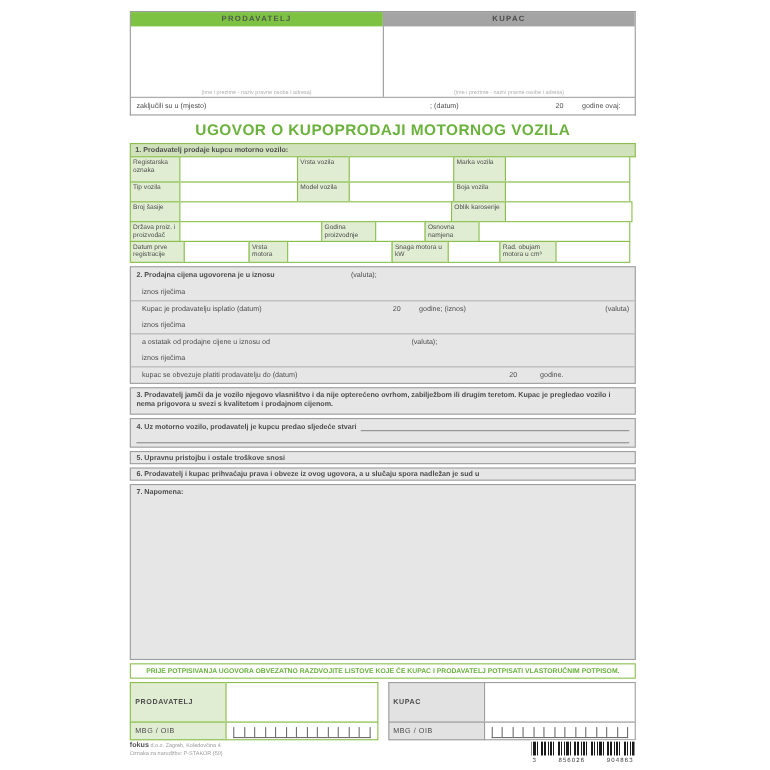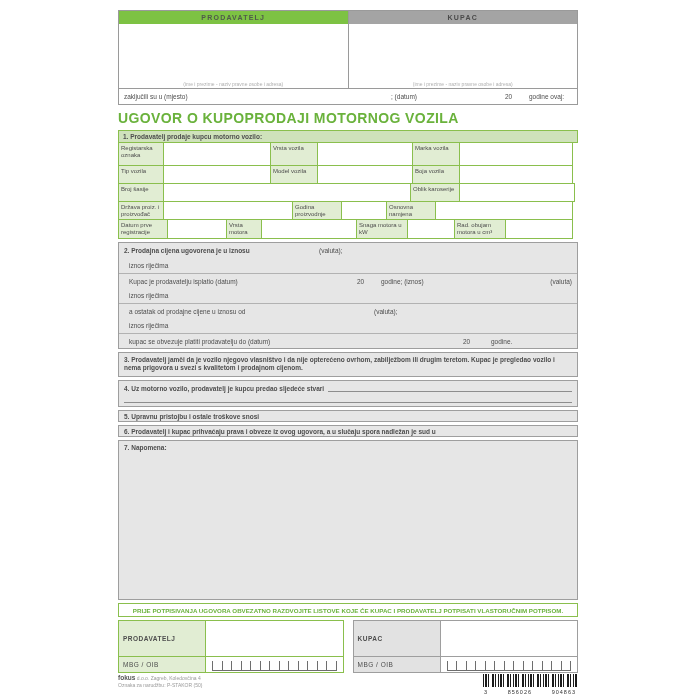--- a/index.html
+++ b/index.html
@@ -15,21 +15,21 @@
     line-height:13px; letter-spacing:1.2px; color:#4f5a4a; }
   .party-header.green { background:#7dc243; }
   .party-header.gray  { background:#a4a4a4; color:#4a4a4a; }
   .party-caption { position:absolute; bottom:1px; left:0; width:100%; text-align:center;
     font-size:5px; color:#b0b0b0; }
 
   .concluded { border:1px solid #9a9a9a; border-top:none; height:16px; position:relative;
     font-size:6.5px; line-height:15px; background:#fff; }
   .concluded span { position:absolute; top:0; }
 
-  .title { text-align:left; font-size:14px; font-weight:bold; color:#6ab23c;
+  .title { text-align:center; font-size:14px; font-weight:bold; color:#6ab23c;
     margin:5px 0 4px; letter-spacing:0.4px; }
 
   
   .s1 { margin-top:0; }
   .s1-hdr { background:#cfe2bb; border:1px solid #8abf4d; height:13px; font-size:6.5px;
     font-weight:bold; line-height:12px; padding-left:4px; }
   .g-row { display:flex; margin-top:-1px; }
   .g-cell { border:1px solid #8abf4d; }
   .g-cell + .g-cell { margin-left:-1px; }
   .lbl { background:#e1edd3; font-size:6px; line-height:1.2; padding:2px 2px 0; }

